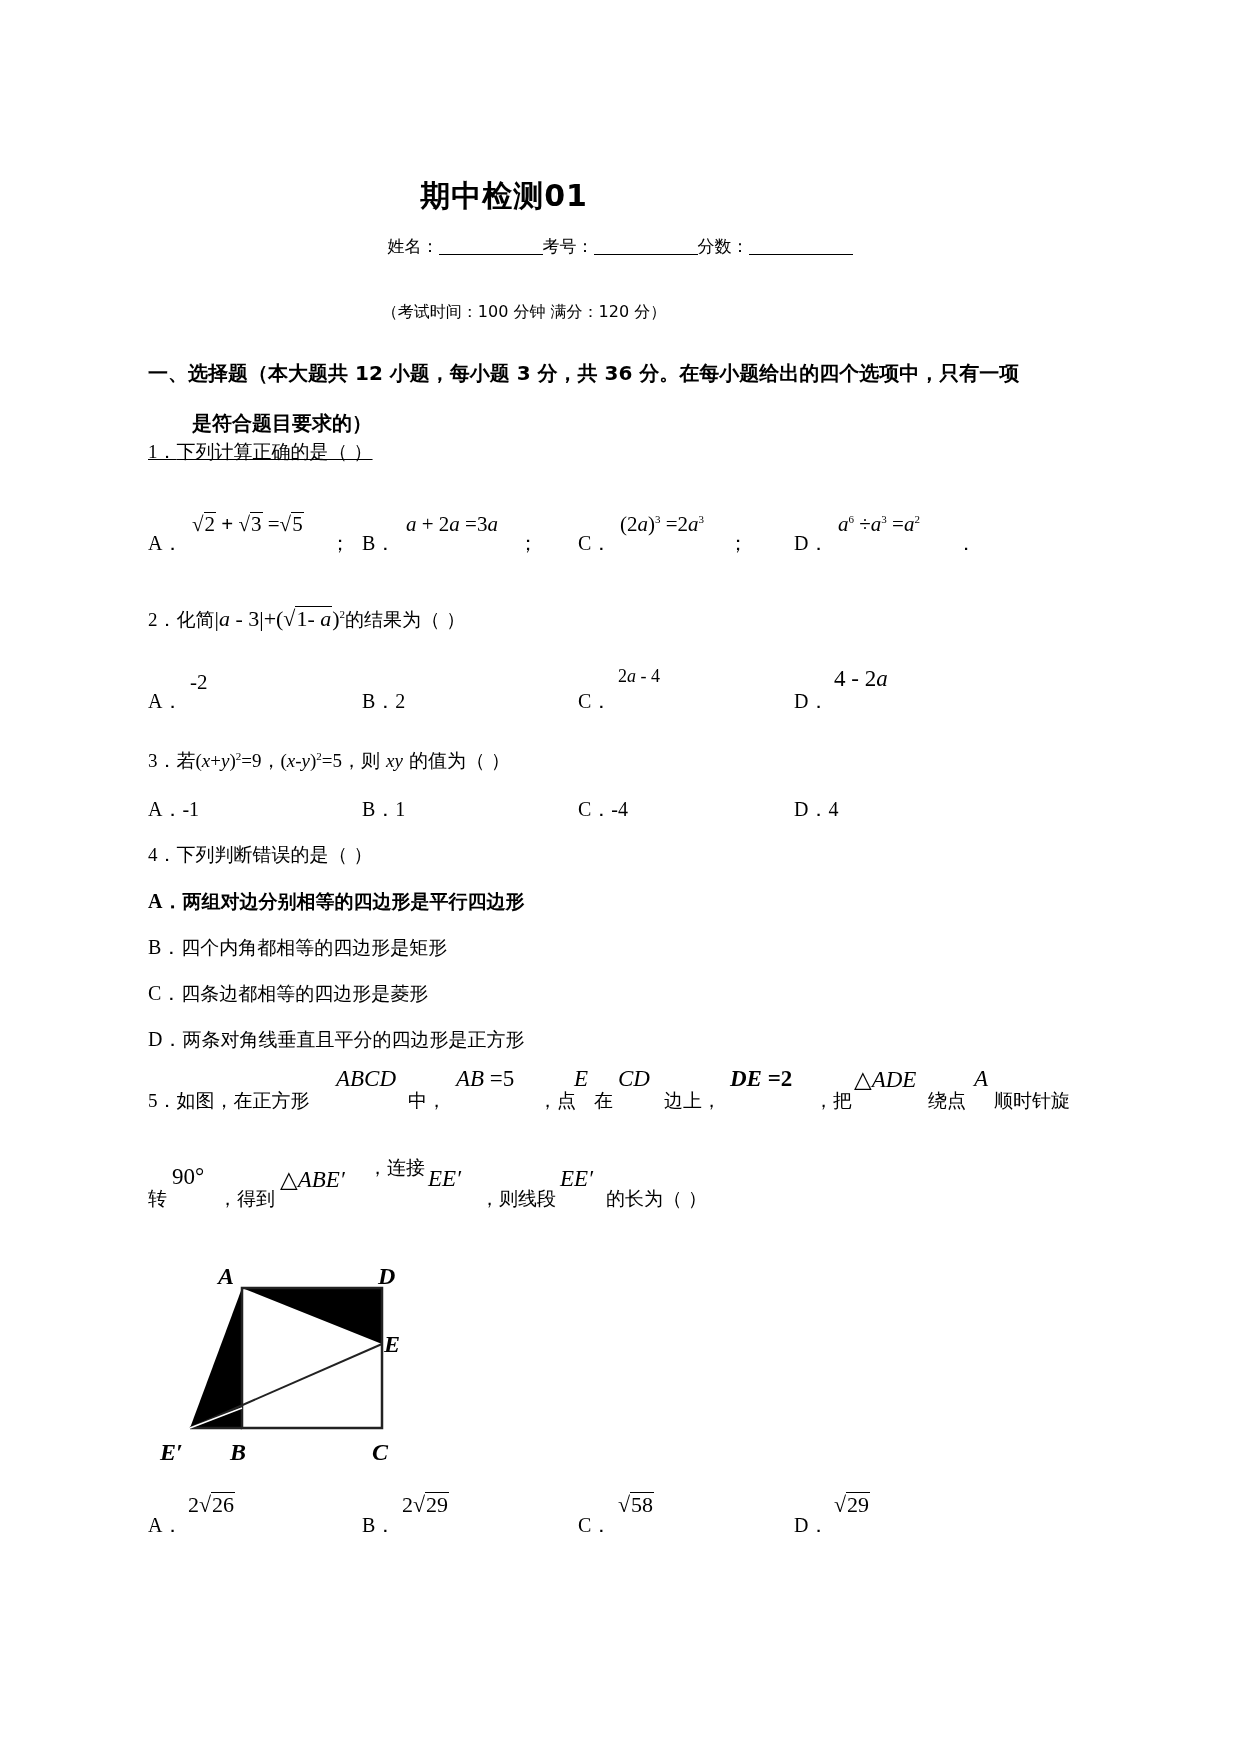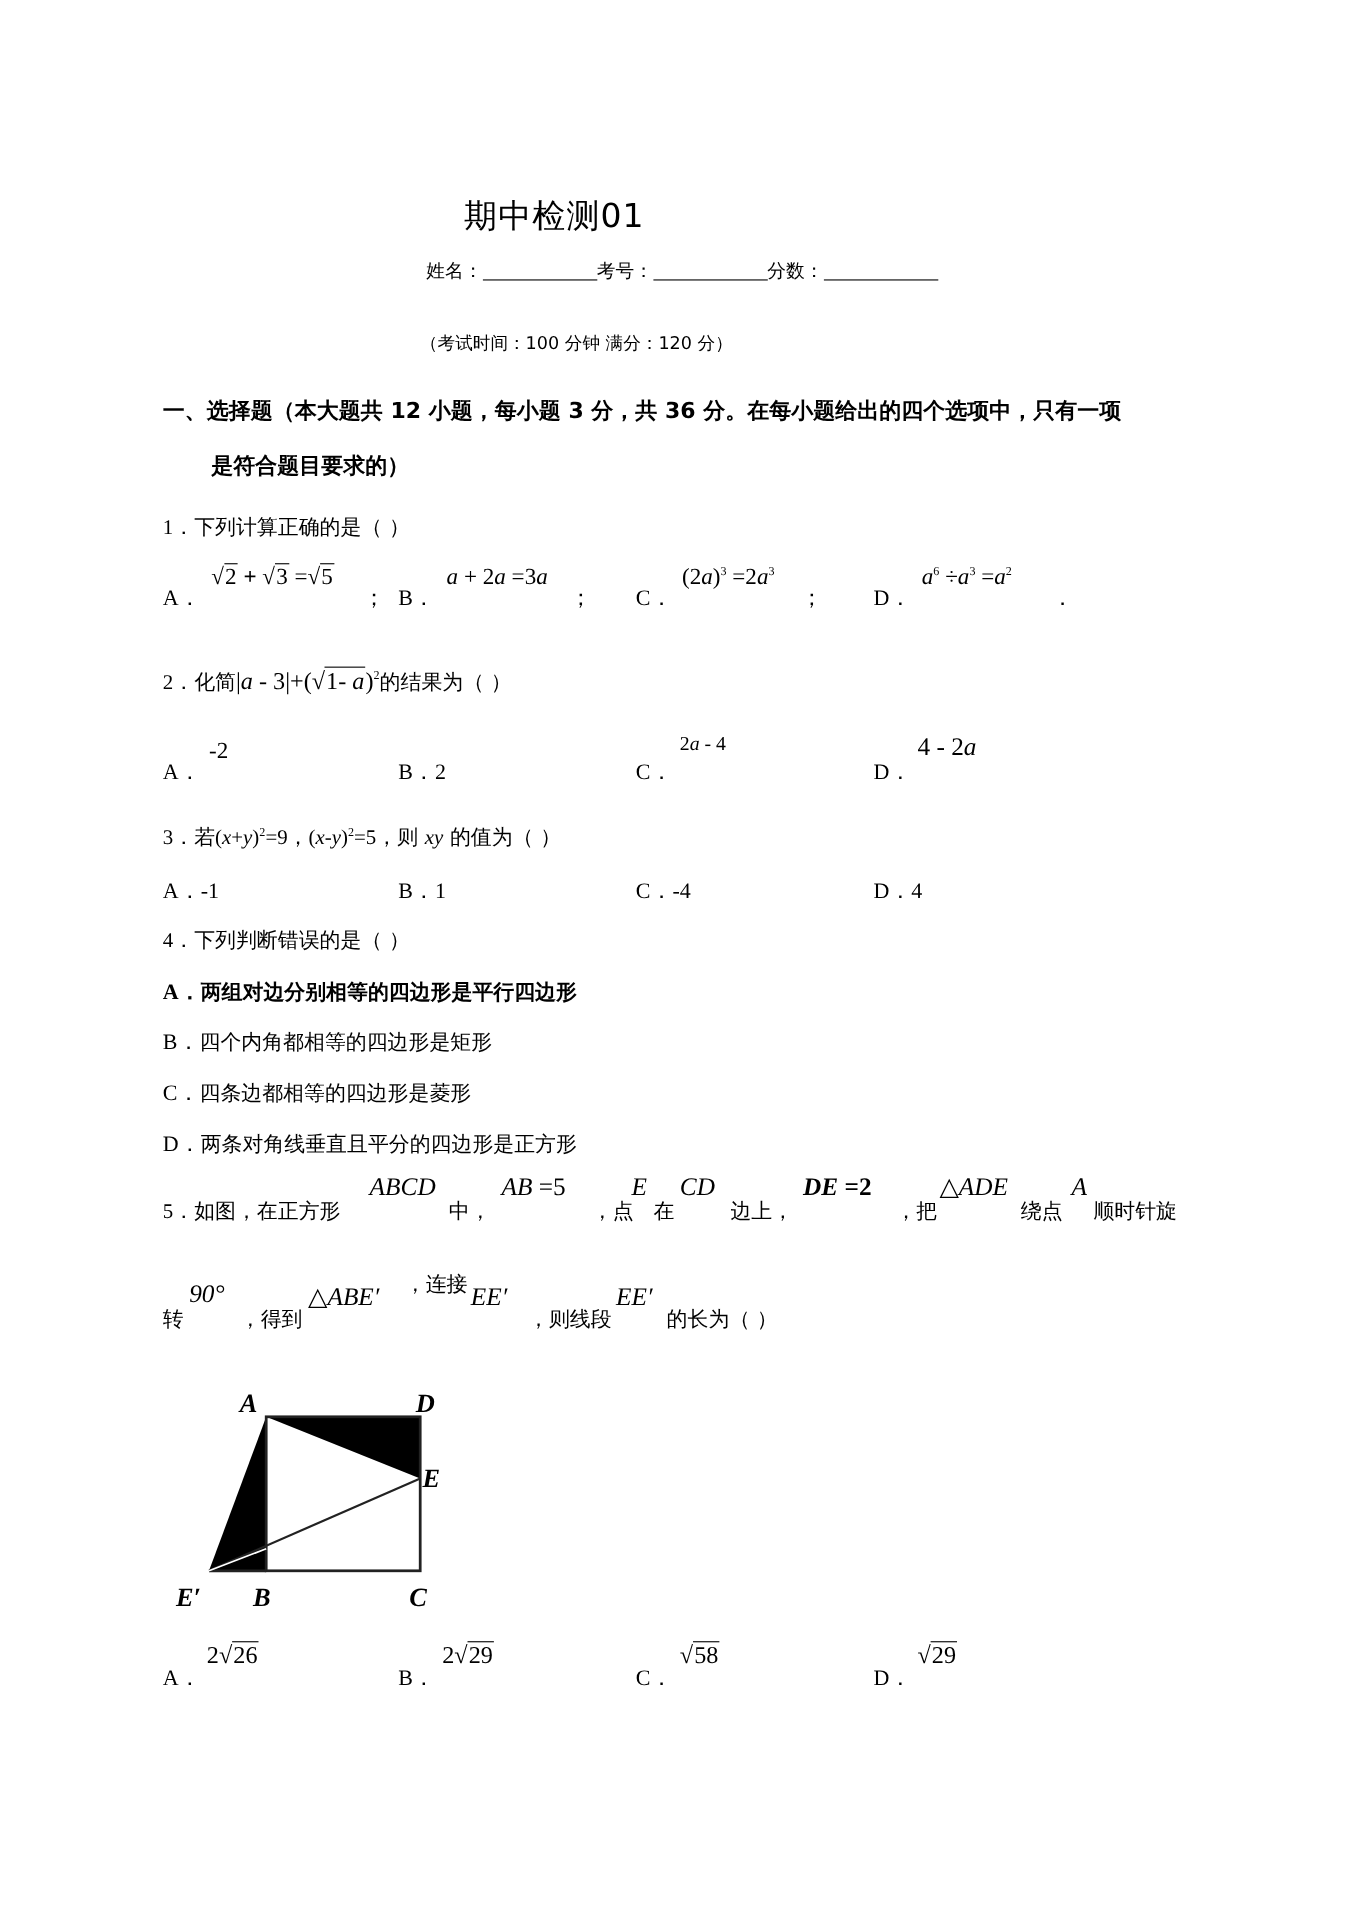--- a/index.html
+++ b/index.html
@@ -1,19 +1,19 @@
 <!DOCTYPE html>
 <html><head>
 <meta charset="utf-8">
 <style>
   html, body { margin: 0; padding: 0; background: #ffffff; }
   body { width: 1240px; height: 1754px; position: relative; overflow: hidden;
          font-family: "DejaVu Sans", sans-serif; color: #000; }
   .abs { position: absolute; white-space: nowrap; }
-  .title { left: 0; width: 1008px; top: 176px; text-align: center; font-size: 30px; font-weight: normal; letter-spacing: 1px; }
+  .title { left: 0; width: 1008px; top: 176px; text-align: center; font-size: 30px; font-weight: bold; letter-spacing: 1px; }
   .info { left: 0; width: 1240px; top: 235px; text-align: center; font-size: 17px; }
   .info .blank { display: inline-block; width: 104px; border-bottom: 1px solid #000; height: 18px; vertical-align: -3px; }
   .meta { left: 0; width: 1048px; top: 302px; text-align: center; font-size: 16px; }
   .section { font-size: 20px; font-weight: bold; }
   .q { font-size: 19px; }
   .serif { font-family: "Liberation Serif", "DejaVu Serif", serif; }
   .math { font-family: "Liberation Serif", "DejaVu Serif", serif; font-style: italic; font-size: 21px; }
   .mathn { font-family: "Liberation Serif", "DejaVu Serif", serif; font-size: 21px; }
   .opt { font-family: "Liberation Serif", "DejaVu Serif", serif; font-size: 20px; }
   sup { font-size: 11px; }
@@ -25,21 +25,21 @@
 
 <div class="abs title">期中检测01</div>
 <div class="abs info">
   <span>姓名：</span><span class="blank"></span><span>考号：</span><span class="blank"></span><span>分数：</span><span class="blank"></span>
 </div>
 <div class="abs meta">（考试时间：100 分钟  满分：120 分）</div>
 
 <div class="abs section" style="left:148px; top:360px;">一、选择题（本大题共 12 小题，每小题 3 分，共 36 分。在每小题给出的四个选项中，只有一项</div>
 <div class="abs section" style="left:192px; top:410px;">是符合题目要求的）</div>
 
-<div class="abs q" style="left:148px; top:466px;">
+<div class="abs q" style="left:148px; top:439px;text-decoration:underline;">
   <span class="serif">1．</span><span>下列计算正确的是（    ）</span>
 </div>
 <div class="abs" style="left:148px; top:530px;"><span class="opt">A．</span></div>
 <div class="abs mathn" style="left:192px; top:512px;">√<span class="sqrt">2</span> <b>+</b> √<span class="sqrt">3</span> =√<span class="sqrt">5</span></div>
 <div class="abs opt" style="left:330px; top:530px;">；</div>
 <div class="abs" style="left:362px; top:530px;"><span class="opt">B．</span></div>
 <div class="abs mathn" style="left:406px; top:512px;"><i>a</i> + 2<i>a</i> =3<i>a</i></div>
 <div class="abs opt" style="left:518px; top:530px;">；</div>
 <div class="abs" style="left:578px; top:530px;"><span class="opt">C．</span></div>
 <div class="abs mathn" style="left:620px; top:512px;">(2<i>a</i>)<sup>3</sup> =2<i>a</i><sup>3</sup></div>
@@ -83,21 +83,21 @@
 <div class="abs math" style="left:618px; top:1066px; font-size:23px;">CD</div>
 <div class="abs q" style="left:664px; top:1088px;">边上，</div>
 <div class="abs math" style="left:730px; top:1066px; font-size:23px;font-weight:bold;"><i>DE</i> <span style="font-style:normal">=2</span></div>
 <div class="abs q" style="left:814px; top:1088px;">，把</div>
 <div class="abs math" style="left:854px; top:1066px; font-size:23px;">△ADE</div>
 <div class="abs q" style="left:928px; top:1088px;">绕点</div>
 <div class="abs math" style="left:974px; top:1066px; font-size:23px;">A</div>
 <div class="abs q" style="left:994px; top:1088px;">顺时针旋</div>
 
 <div class="abs q" style="left:148px; top:1186px;">转</div>
-<div class="abs mathn" style="left:172px; top:1164px; font-size:23px;font-style:italic;">90°</div>
+<div class="abs mathn" style="left:172px; top:1164px; font-size:23px;">90°</div>
 <div class="abs q" style="left:218px; top:1186px;">，得到</div>
 <div class="abs math" style="left:280px; top:1166px; font-size:23px;">△ABE′</div>
 <div class="abs q" style="left:368px; top:1155px;">，连接</div>
 <div class="abs math" style="left:428px; top:1166px; font-size:23px;">EE′</div>
 <div class="abs q" style="left:480px; top:1186px;">，则线段</div>
 <div class="abs math" style="left:560px; top:1166px; font-size:23px;">EE′</div>
 <div class="abs q" style="left:606px; top:1186px;">的长为（      ）</div>
 
 <div class="abs figure">
   <svg width="250" height="200" viewBox="0 0 250 200">

